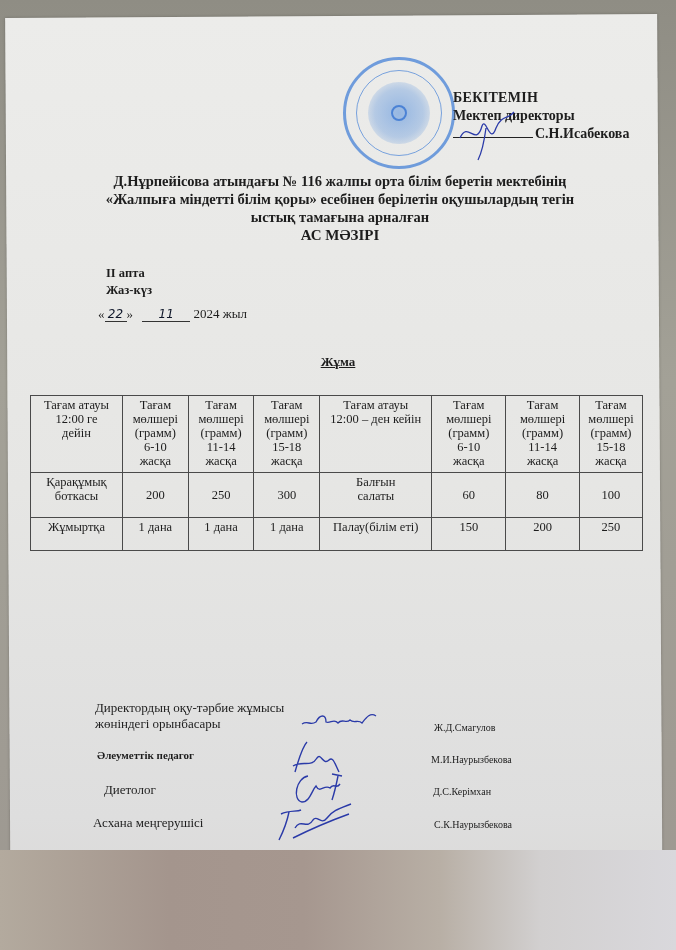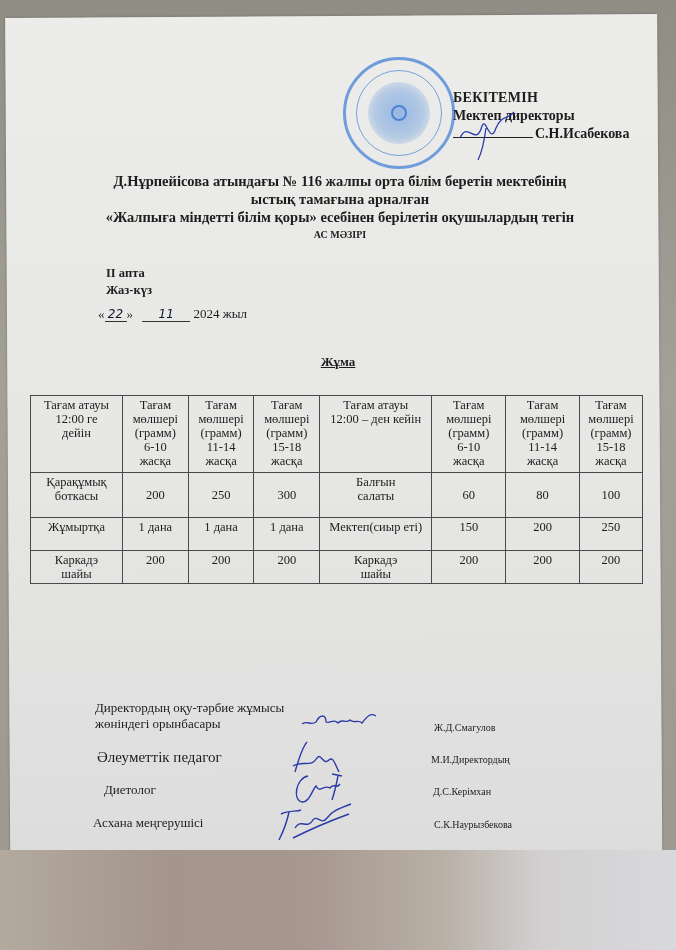--- a/index.html
+++ b/index.html
@@ -40,21 +40,21 @@
     .approve {
       position: absolute; left: 453px; top: 89px; font-weight: bold; font-size: 14px; line-height: 18px;
     }
     .approve .title { letter-spacing: 0.3px; }
     .approve .sig-line { display: inline-block; width: 80px; border-bottom: 1px solid #222; margin-right: 2px; }
     .sig-scribble { position: absolute; }
     .header-block {
       position: absolute; left: 80px; top: 172px; width: 520px; text-align: center;
       font-weight: bold; font-size: 14.5px; line-height: 18px;
     }
-    .header-block .menu-title { font-size: 10px; text-align: center; }
+    .header-block .menu-title { font-size: 15px; text-align: center; }
     .meta { position: absolute; left: 106px; top: 265px; font-weight: bold; font-size: 12.5px; line-height: 17px; }
     .date-line { position: absolute; left: 98px; top: 306px; font-size: 13px; }
     .hand { font-family: "DejaVu Sans", sans-serif; font-style: italic; color: #0f172a; font-size: 12px; }
     .underline { display: inline-block; border-bottom: 1px solid #333; text-align: center; }
     .day { position: absolute; left: 0; top: 354px; width: 676px; text-align: center; font-weight: bold; font-size: 13px; text-decoration: underline; }
     table.menu {
       position: absolute; left: 30px; top: 395px; width: 613px;
       border-collapse: collapse; font-size: 12.5px; line-height: 14px;
     }
     table.menu td {
@@ -84,22 +84,22 @@
   <div class="title">БЕКІТЕМІН</div>
   <div>Мектеп директоры</div>
   <div><span class="sig-line"></span><span>С.Н.Исабекова</span></div>
 </div>
 <svg class="sig-scribble" style="left:456px;top:108px;" width="60" height="55">
   <path d="M4 30 C12 12, 20 40, 26 18 C30 8, 34 38, 40 20 C46 6, 52 12, 58 4 M30 20 C28 35, 24 48, 22 52" stroke="#2a3aa8" stroke-width="1.3" fill="none"></path>
 </svg>
 
 <div class="header-block">
   <div>Д.Нұрпейісова атындағы № 116 жалпы орта білім беретін мектебінің</div>
+  <div>«Жалпыға міндетті білім қоры» есебінен берілетін оқушылардың тегін</div>
   <div>ыстық тамағына арналған</div>
-  <div>«Жалпыға міндетті білім қоры» есебінен берілетін оқушылардың тегін</div>
   <div class="menu-title">АС МӘЗІРІ</div>
 </div>
 
 <div class="meta">
   <div>II апта</div>
   <div>Жаз-күз</div>
 </div>
 
 <div class="date-line">
   <span>«</span><span class="underline hand" style="width:22px;">22</span><span>»</span>
@@ -189,53 +189,37 @@
         </td>
     <td class="mid">60</td>
     <td class="mid">80</td>
     <td class="mid">100</td>
   </tr>
   <tr class="r2">
     <td>Жұмыртқа</td>
     <td>1 дана</td>
     <td>1 дана</td>
     <td>1 дана</td>
-    <td>Мектеп(сиыр еті)</td>
+    <td>Палау(білім еті)</td>
     <td>150</td>
     <td>200</td>
     <td>250</td>
-  </tr>
-  <tr class="r4">
-    <td>
-          <div>Каркадэ</div>
-          <div>шайы</div>
-        </td>
-    <td>200</td>
-    <td>200</td>
-    <td>200</td>
-    <td>
-          <div>Каркадэ</div>
-          <div>шайы</div>
-        </td>
-    <td>200</td>
-    <td>200</td>
-    <td>200</td>
   </tr>
 </tbody>
   </table>
 
 <div>
   <div class="sig-row" style="left:95px;top:700px;line-height:16px;font-size:13px;">
     <div>Директордың оқу-тәрбие жұмысы</div>
     <div>жөніндегі орынбасары</div>
   </div>
   <div class="sig-name" style="left:386px;top:722px;">Ж.Д.Смагулов</div>
 
-  <div class="sig-row" style="left:97px;top:749px;font-size:15px;">Әлеуметтік педагог</div>
-  <div class="sig-name" style="left:383px;top:754px;">М.И.Директордың</div>
+  <div class="sig-row" style="left:97px;top:749px;font-size:11px;font-weight:bold;">Әлеуметтік педагог</div>
+  <div class="sig-name" style="left:383px;top:754px;">М.И.Наурызбекова</div>
 
   <div class="sig-row" style="left:104px;top:782px;font-size:13px;">Диетолог</div>
   <div class="sig-name" style="left:385px;top:786px;">Д.С.Керімхан</div>
 
   <div class="sig-row" style="left:93px;top:815px;font-size:13px;">Асхана меңгерушісі</div>
   <div class="sig-name" style="left:386px;top:819px;">С.К.Наурызбекова</div>
 </div>
 
 <svg class="sig-scribble" style="left:300px;top:710px;" width="80" height="22">
   <path d="M2 14 C8 10, 10 16, 16 12 C20 4, 26 4, 26 12 C30 14, 34 8, 38 13 C42 8, 46 14, 50 10 C54 14, 58 9, 62 13 C66 8, 70 2, 76 6" stroke="#2a3aa8" stroke-width="1.3" fill="none"></path>

